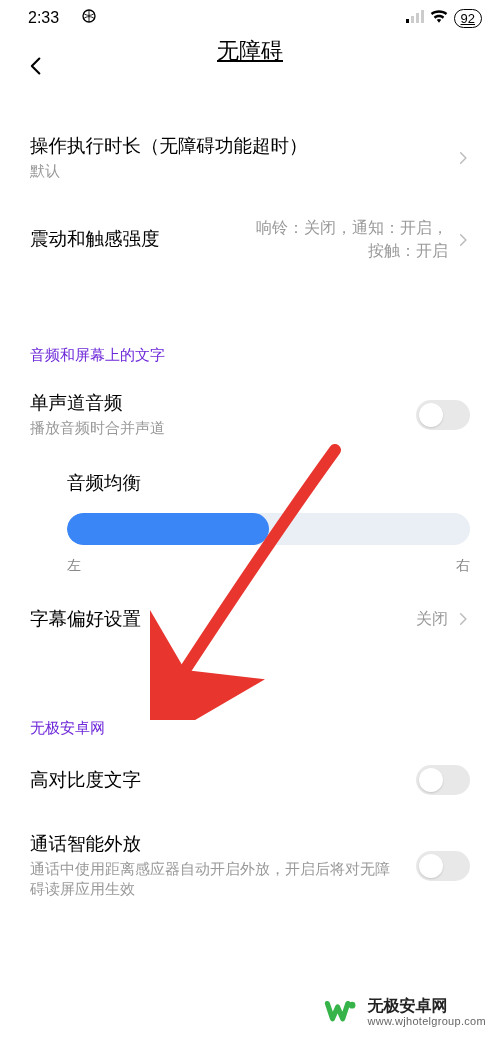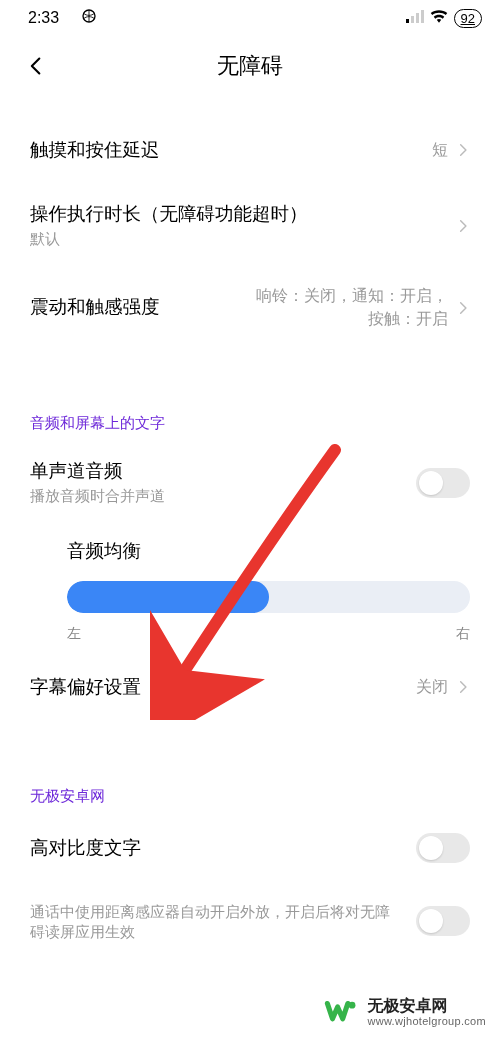--- a/index.html
+++ b/index.html
@@ -31,23 +31,24 @@
     font-size: 13px;
     line-height: 17px;
     height: 19px;
     display: flex;
     align-items: center;
     text-decoration: underline;
   }
   .title-bar {
     height: 60px;
     display: flex;
-    align-items: center;
+    align-items: flex-start;
     justify-content: center;
     position: relative;
+    text-decoration: underline;
   }
   .back-btn {
     position: absolute;
     left: 24px;
     top: 50%;
     transform: translateY(-50%);
     width: 24px; height: 24px;
     display: flex; align-items: center; justify-content: center;
   }
   .page-title { font-size: 22px; font-weight: 500; }
@@ -164,33 +165,20 @@
   <div class="back-btn">
     <svg width="20" height="20" viewBox="0 0 24 24">
         <path d="M16 3l-9 9 9 9" stroke="#000" stroke-width="2.5" fill="none" stroke-linecap="round" stroke-linejoin="round"></path>
       </svg>
   </div>
   <div class="page-title">无障碍</div>
 </div>
 
 <div class="content">
 
-  <div class="row">
-    <div class="row-left">
-      <div class="row-title">触摸和按住延迟</div>
-    </div>
-    <div class="row-right">
-      <span class="row-value">短</span>
-      <span class="chevron">
-        <svg width="14" height="14" viewBox="0 0 24 24">
-            <path d="M8 3l9 9-9 9" stroke="#bbb" stroke-width="2.5" fill="none" stroke-linecap="round" stroke-linejoin="round"></path>
-          </svg>
-      </span>
-    </div>
-  </div>
 
   <div class="row">
     <div class="row-left">
       <div class="row-title">操作执行时长（无障碍功能超时）</div>
       <div class="row-sub">默认</div>
     </div>
     <div class="row-right">
       <span class="chevron">
         <svg width="14" height="14" viewBox="0 0 24 24">
             <path d="M8 3l9 9-9 9" stroke="#bbb" stroke-width="2.5" fill="none" stroke-linecap="round" stroke-linejoin="round"></path>
@@ -260,20 +248,21 @@
     <div class="row-left">
       <div class="row-title">高对比度文字</div>
     </div>
     <div class="row-right">
       <div class="toggle"></div>
     </div>
   </div>
 
   <div class="row">
     <div class="row-left">
+      <div class="row-title">通话智能外放</div>
       <div class="row-sub">通话中使用距离感应器自动开启外放，开启后将对无障碍读屏应用生效</div>
     </div>
     <div class="row-right">
       <div class="toggle"></div>
     </div>
   </div>
 
 </div>
 
 <svg class="arrow-overlay" style="left:150px; top:440px;" width="200" height="280" viewBox="0 0 200 280">

